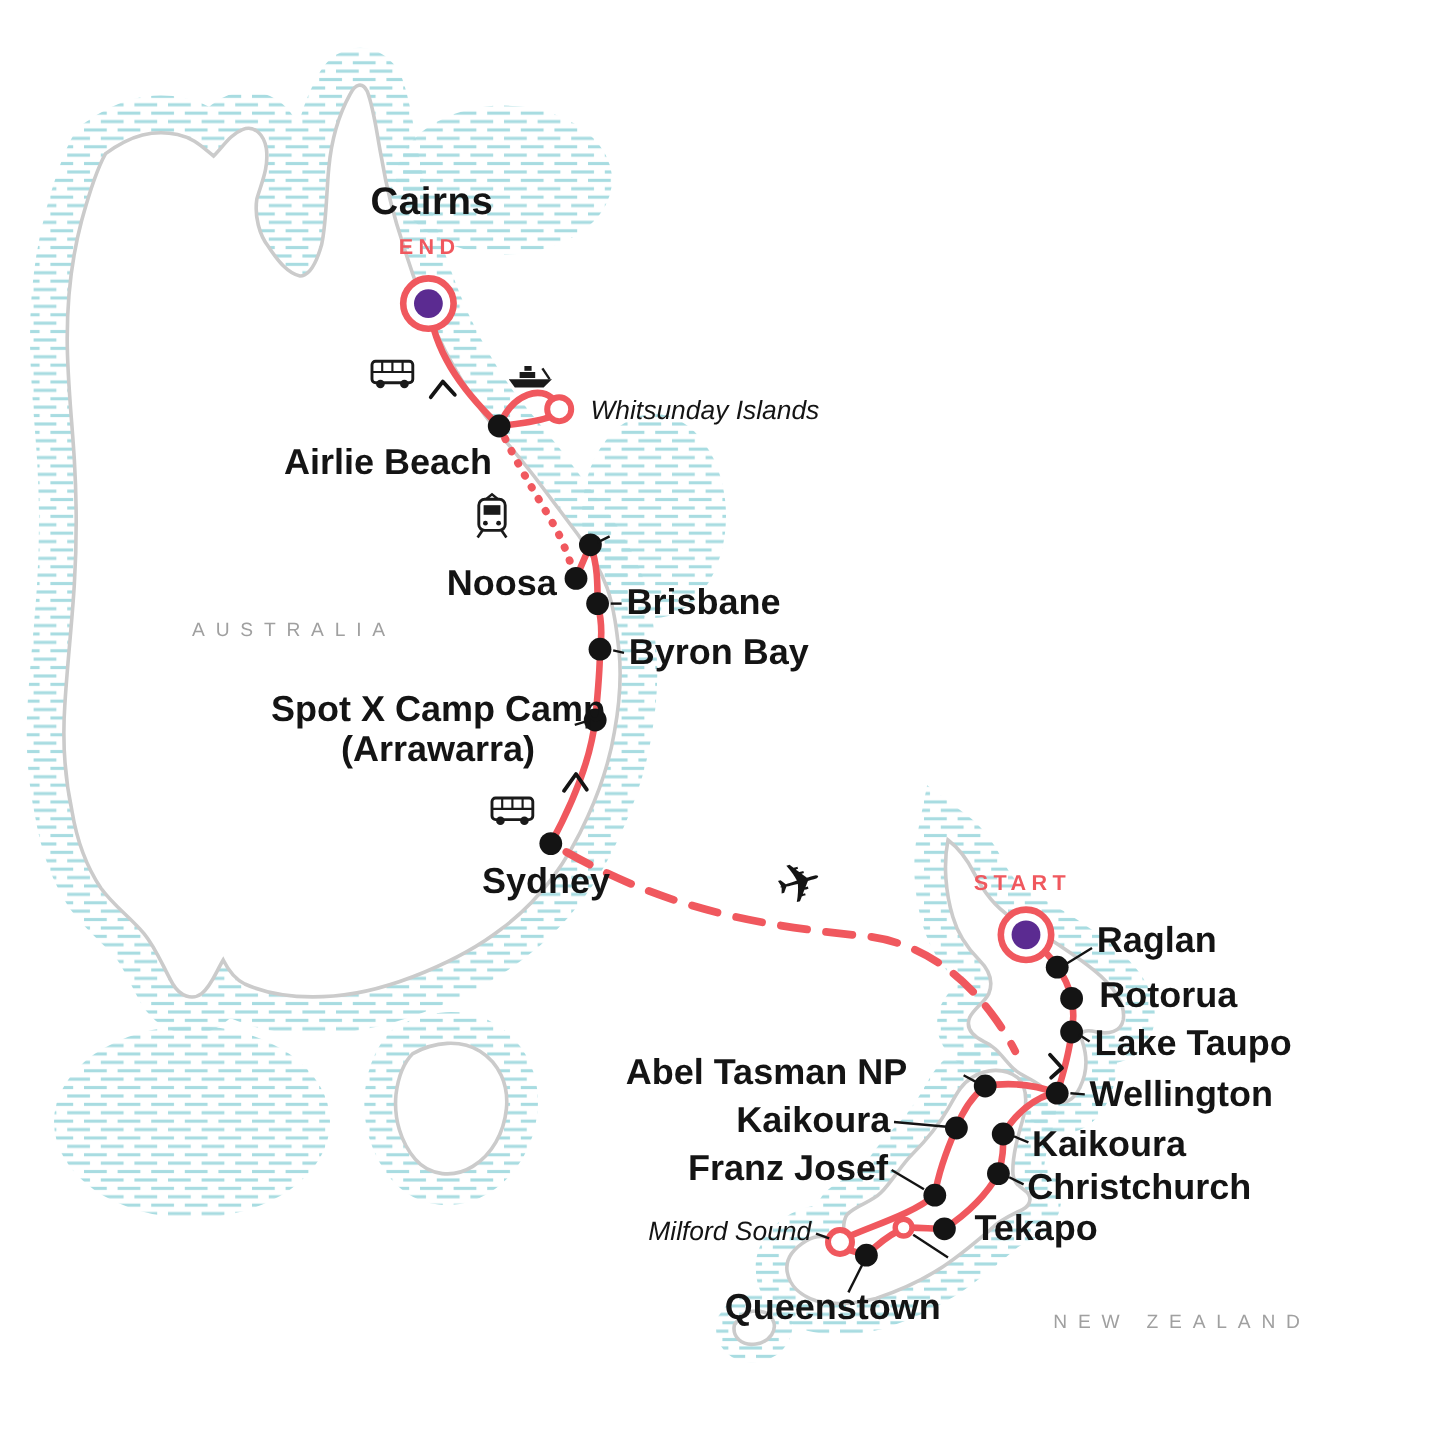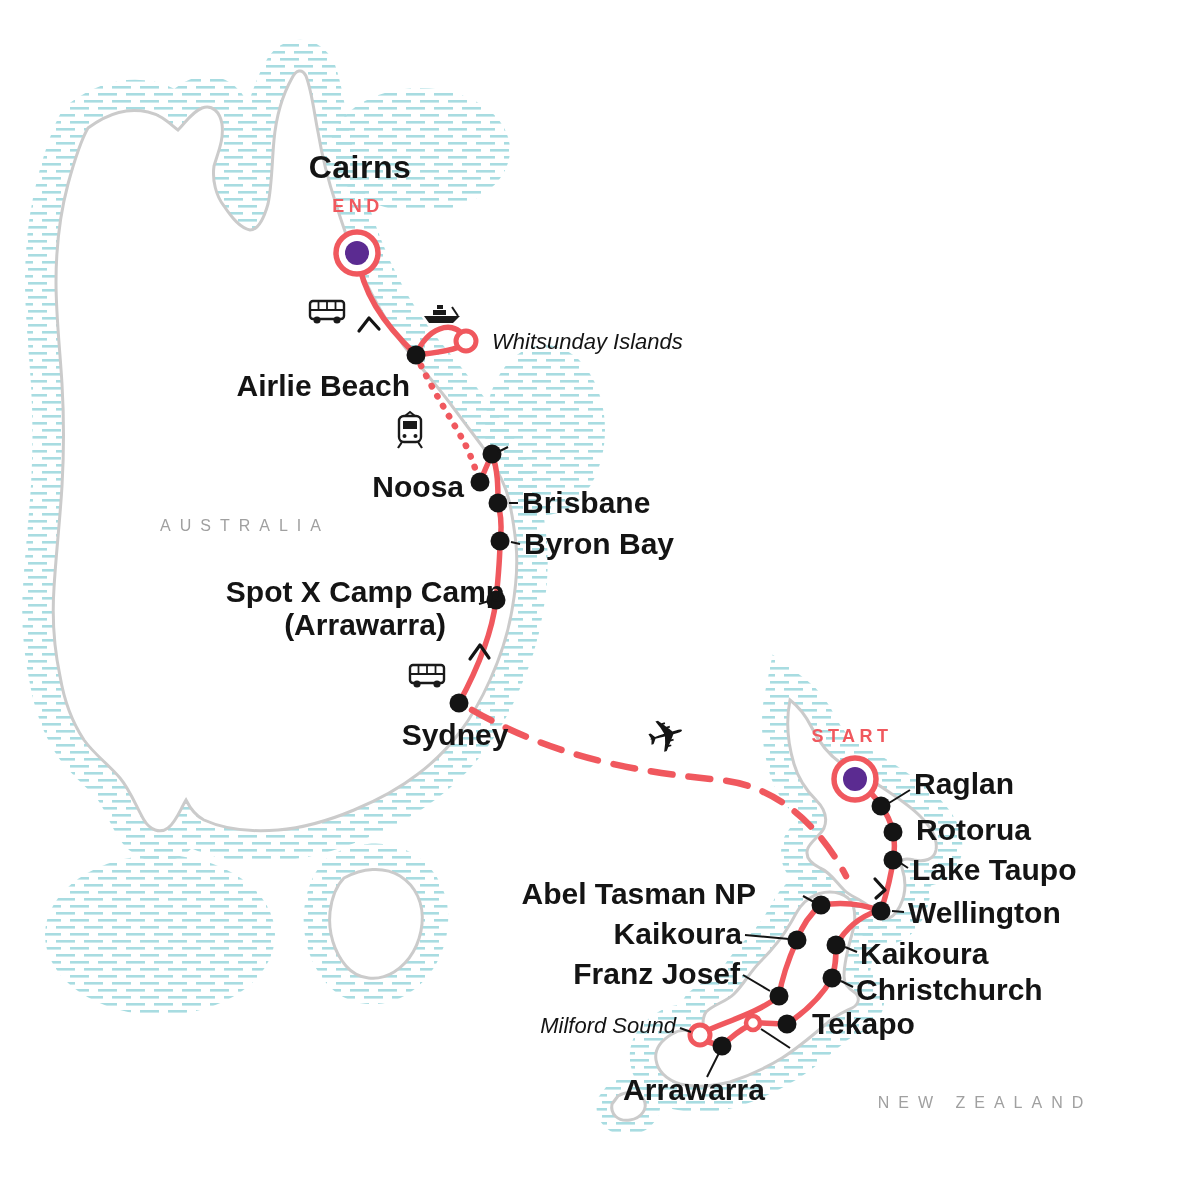--- a/index.html
+++ b/index.html
@@ -228,16 +228,16 @@
   <div class="lbl stop anchor-l" style="left:916px;top:830px">Rotorua</div>
   <div class="lbl stop anchor-l" style="left:912px;top:870px">Lake Taupo</div>
   <div class="lbl stop anchor-l" style="left:908px;top:913px">Wellington</div>
   <div class="lbl stop anchor-r" style="left:756px;top:894px">Abel Tasman NP</div>
   <div class="lbl stop anchor-r" style="left:742px;top:934px">Kaikoura</div>
   <div class="lbl stop anchor-l" style="left:860px;top:954px">Kaikoura</div>
   <div class="lbl stop anchor-r" style="left:740px;top:974px">Franz Josef</div>
   <div class="lbl stop anchor-l" style="left:856px;top:990px">Christchurch</div>
   <div class="lbl stop anchor-l" style="left:812px;top:1024px">Tekapo</div>
   <div class="lbl it anchor-r" style="left:676px;top:1026px">Milford Sound</div>
-  <div class="lbl stop anchor-c" style="left:694px;top:1090px">Arrawarra</div>
+  <div class="lbl stop anchor-c" style="left:694px;top:1090px">Queenstown</div>
   <div class="lbl region anchor-c" style="left:985px;top:1103px">NEW ZEALAND</div>
 
 </div>
 
 </body></html>

